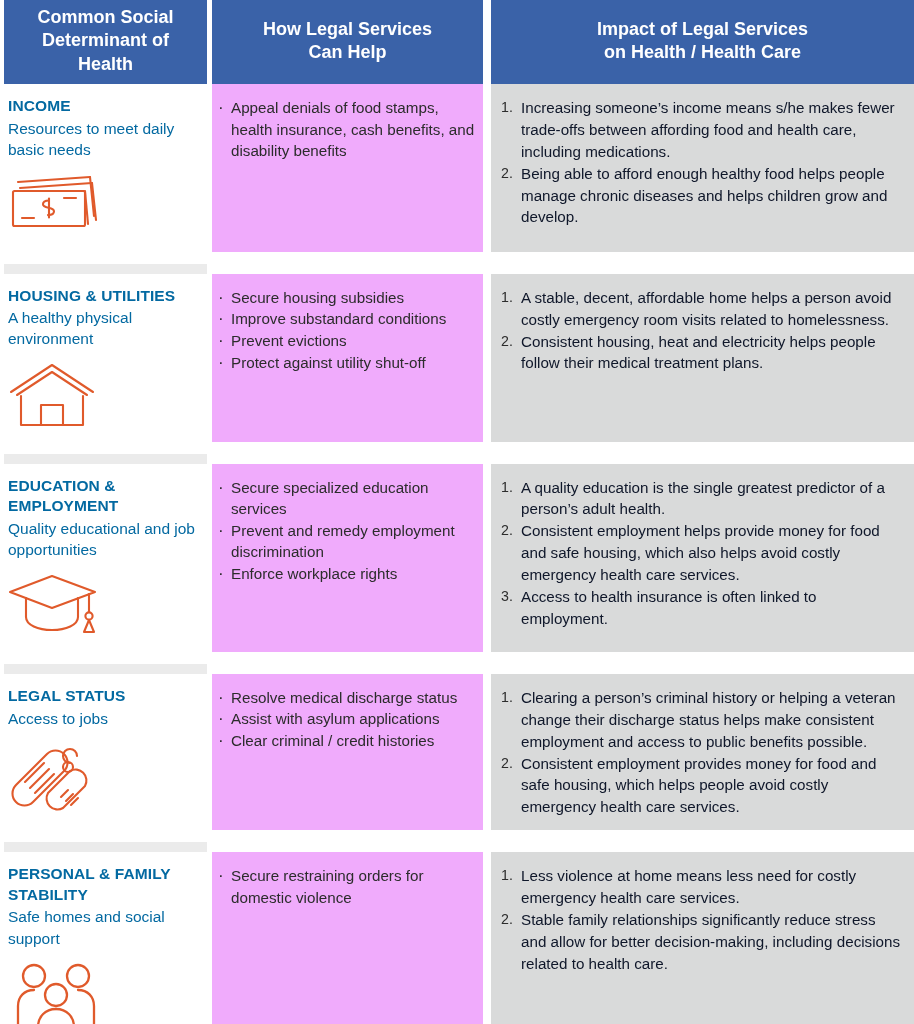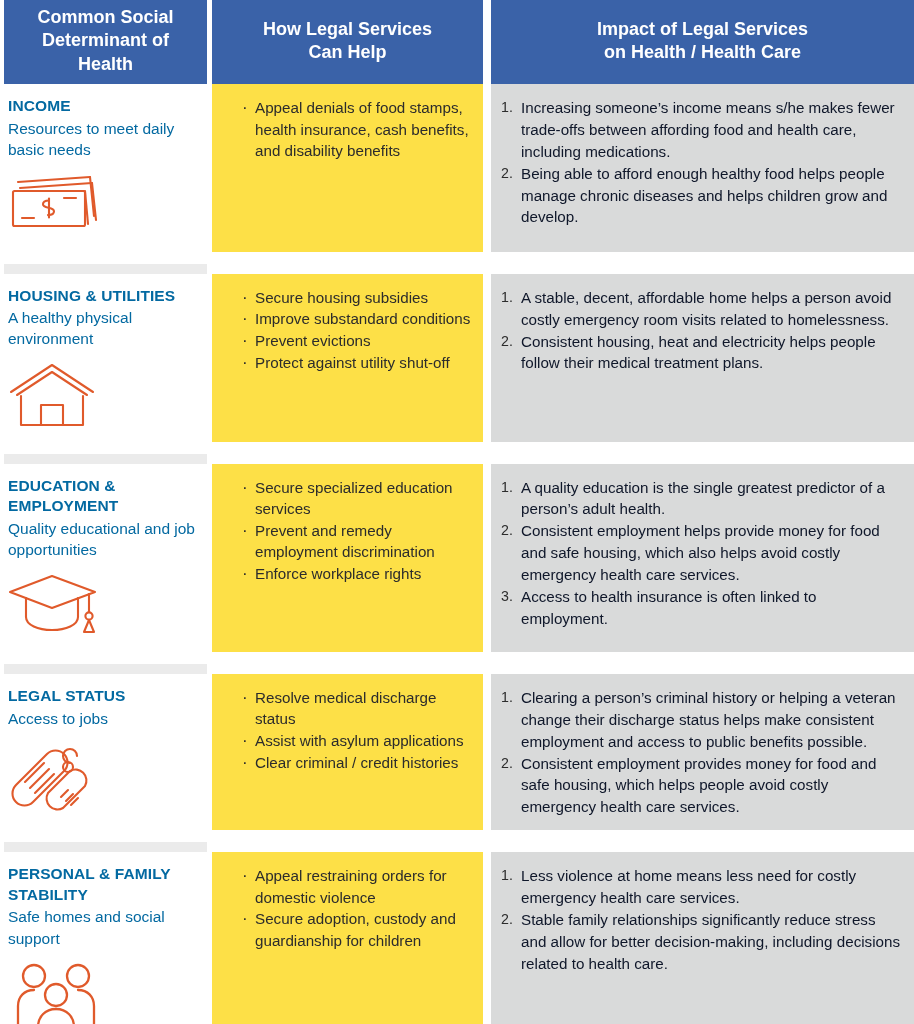--- a/index.html
+++ b/index.html
@@ -48,22 +48,22 @@
 
   
   .cell { padding: 12px 14px 10px 10px; }
 
   .c1 {
     background: #ffffff;
     padding: 12px 10px 6px 4px;
     position: relative;
   }
   .c2 {
-    background: #fde047;
-    padding: 13px 8px 12px 28px;
+    background: #f0abfc;
+    padding: 13px 8px 12px 4px;
   }
   .c3 {
     background: #D9DADA;
     padding: 13px 10px 12px 8px;
   }
   .gapcol { background: #ffffff; }
 
   
   .divider-c1 {
     height: 10px;
@@ -329,22 +329,21 @@
       <path d="M26 29 c-10 0-16 7-16 16 v34"></path>
       <path d="M70 29 c10 0 16 7 16 16 v34"></path>
       <path d="M48 48 c-11 0-18 8-18 18 v13"></path>
       <path d="M48 48 c11 0 18 8 18 18 v13"></path>
     </svg>
           </div>
         </div>
         <div class="gapcol"></div>
         <div class="cell c2">
           <ul class="bullets">
-            <li>Appeal restraining orders for domestic violence</li>
-            <li>Secure adoption, custody and guardianship for children</li>
+            <li>Secure restraining orders for domestic violence</li>
           </ul>
         </div>
         <div class="gapcol"></div>
         <div class="cell c3">
           <ol class="numbers">
             <li>Less violence at home means less need for costly emergency health care services.</li>
             <li>Stable family relationships significantly reduce stress and allow for better decision-making, including decisions related to health care.</li>
           </ol>
         </div>
       </div>

